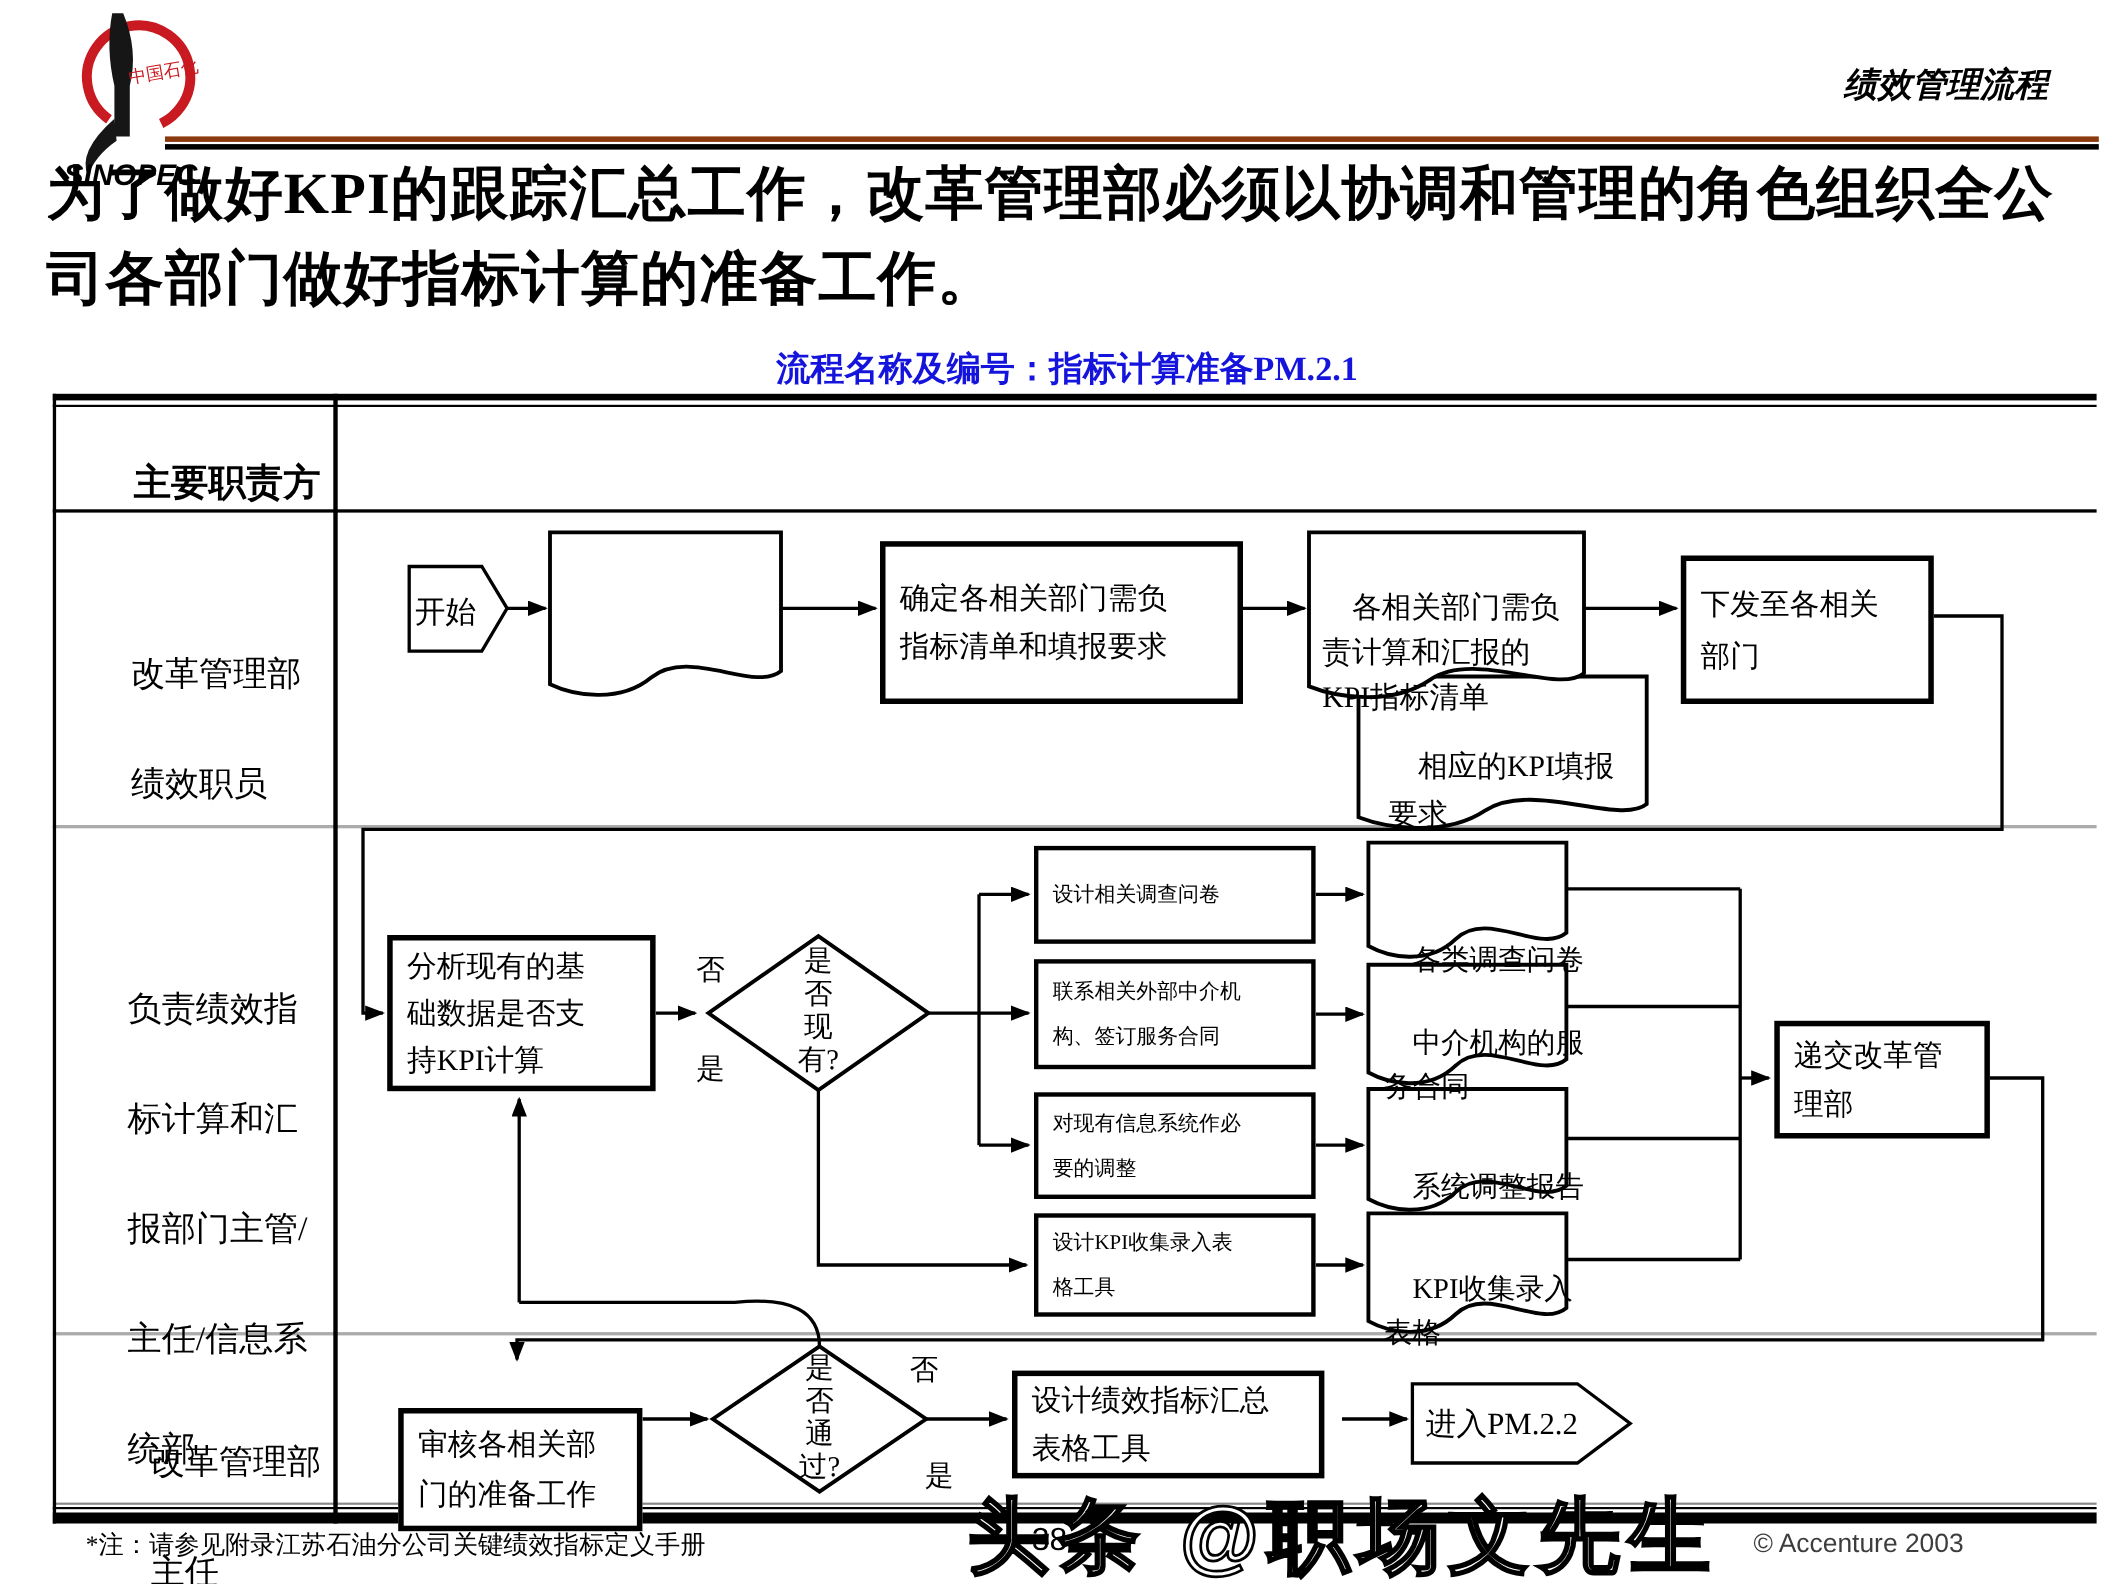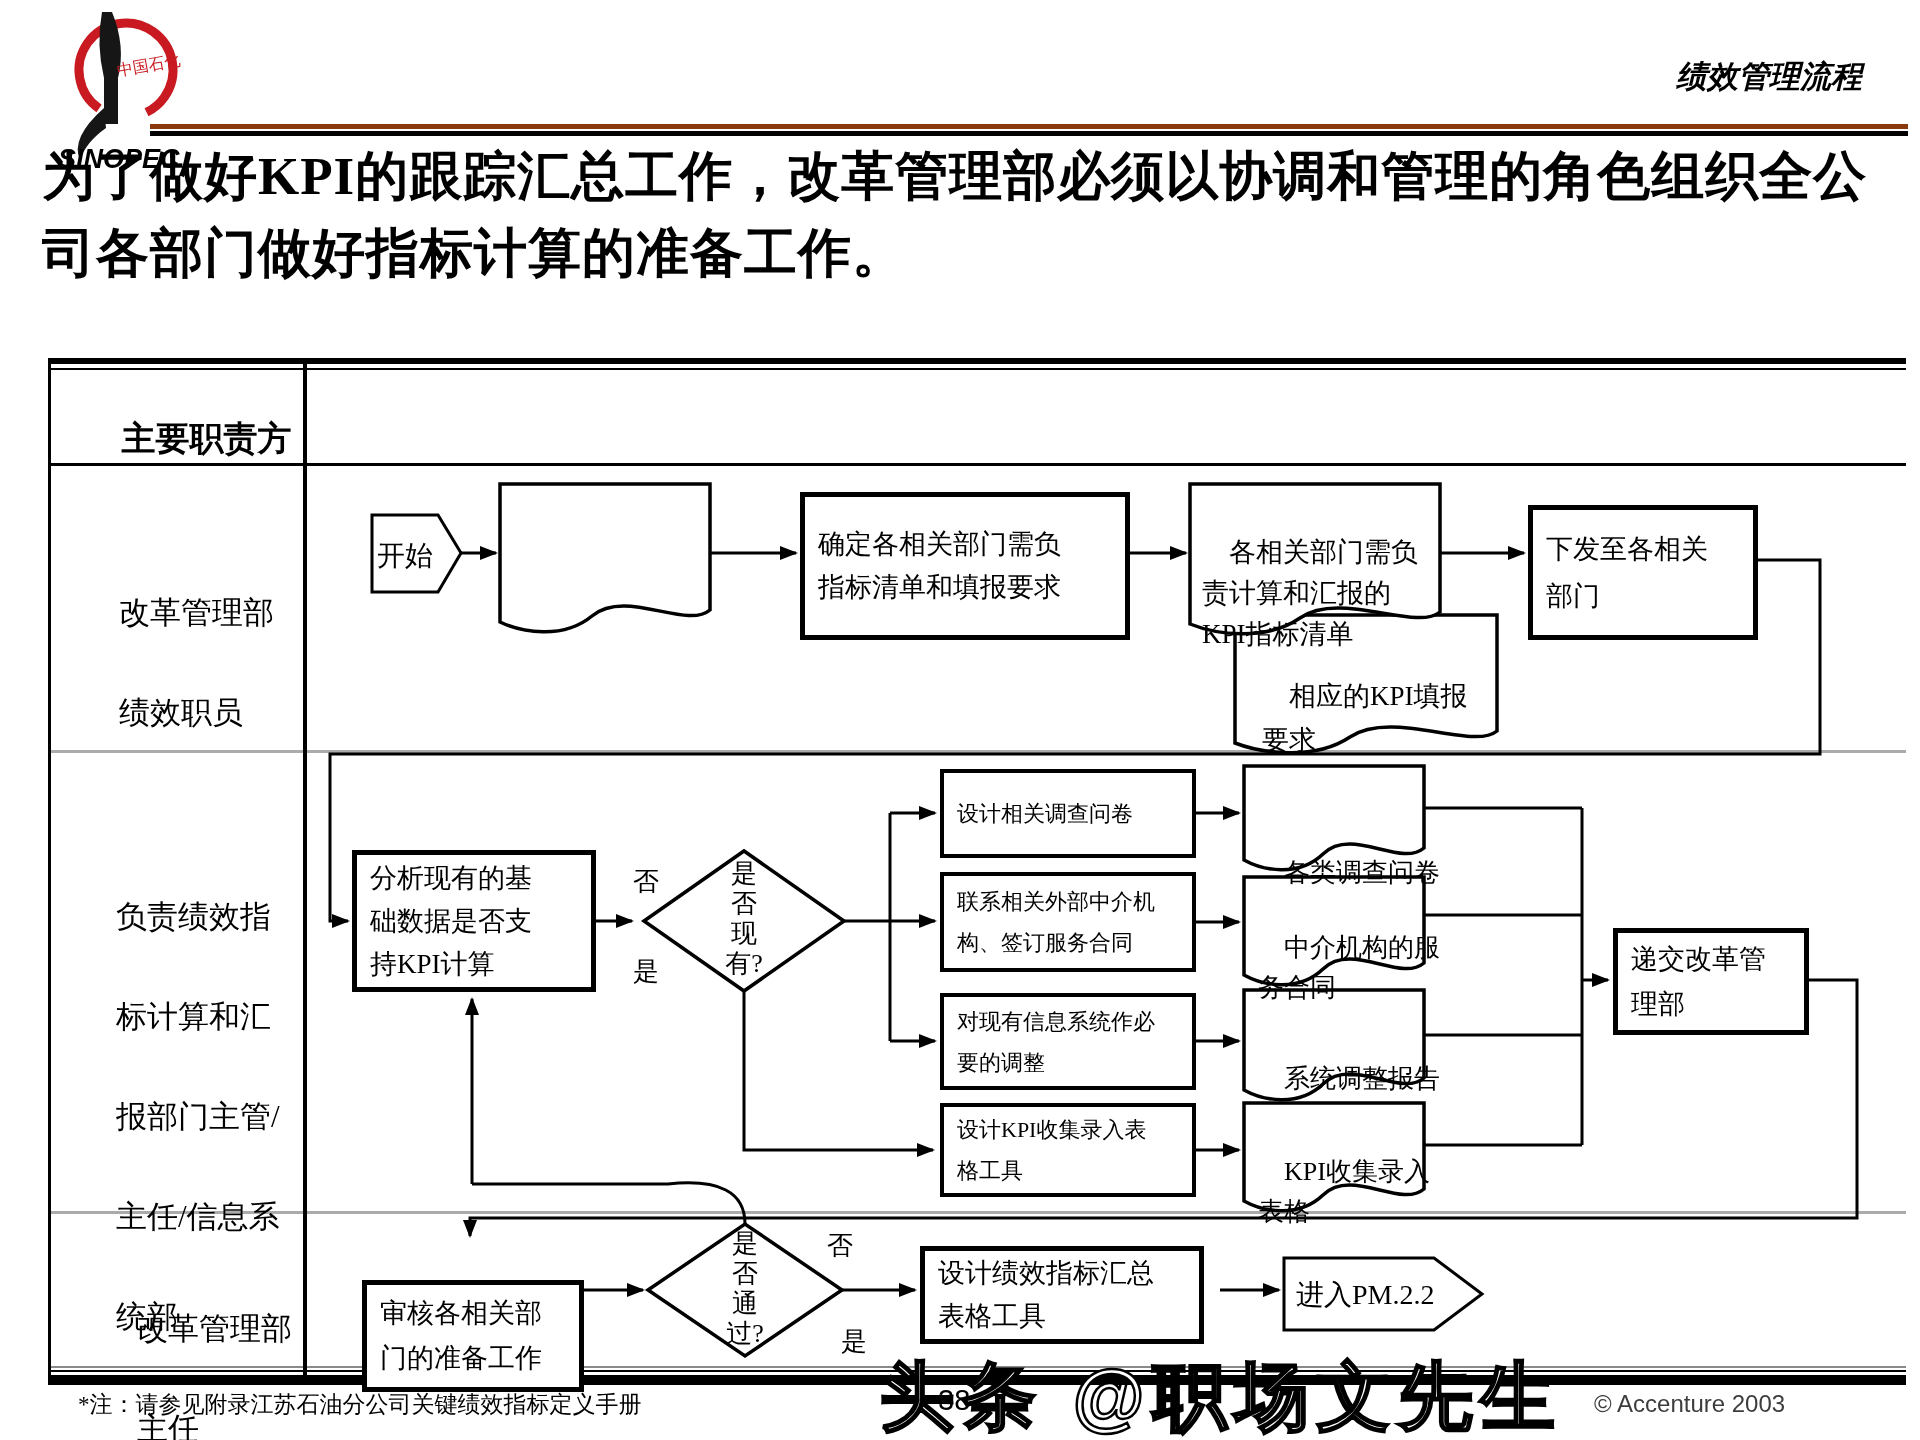--- a/index.html
+++ b/index.html
@@ -4,21 +4,21 @@
 <style>
   html,body{margin:0;padding:0;background:#fff;}
   .page{position:relative;width:1920px;height:1440px;background:#fff;overflow:hidden;
         font-family:"Liberation Serif","DejaVu Serif",serif;color:#000;}
   .abs{position:absolute;}
   .hline{position:absolute;background:#000;}
   .txt{position:absolute;z-index:5;white-space:pre;}
   .box{position:absolute;background:#fff;border:5px solid #000;box-sizing:border-box;
        display:flex;flex-direction:column;justify-content:center;padding-left:13px;
        z-index:3;font-size:27px;line-height:43px;}
-  .box.b4{border-width:4px;font-size:22px;line-height:41px;}
+  .box.b4{border-width:4px;font-size:19px;line-height:41px;}
   .doc-txt{position:absolute;z-index:5;font-size:26px;line-height:42px;white-space:pre;}
   .dmd-txt{position:absolute;z-index:5;width:64px;text-align:center;font-size:26px;line-height:30px;}
   .edge-lbl{position:absolute;z-index:5;width:56px;text-align:center;font-size:26px;}
   .row-lbl{position:absolute;z-index:5;font-size:31px;line-height:50px;white-space:pre;}
   svg.layer{position:absolute;left:0;top:0;z-index:2;}
   .title{position:absolute;left:42px;font-weight:bold;font-size:53px;letter-spacing:1px;z-index:5;white-space:pre;}
   .wm{position:absolute;z-index:9;font-family:"Liberation Sans","DejaVu Sans",sans-serif;
       font-weight:bold;font-size:74px;letter-spacing:8px;color:#fff;
       -webkit-text-stroke:2.5px #000;text-shadow:0 0 1px #000;}
 </style>
@@ -36,20 +36,21 @@
   </svg>
 
   <div class="txt" style="left:1560px;top:56px;width:302px;text-align:right;font-size:31px;font-style:italic;font-weight:bold;">绩效管理流程</div>
 
   <div class="abs" style="left:150px;top:124px;width:1758px;height:5px;background:#8B3A0E;"></div>
   <div class="hline" style="left:150px;top:131px;width:1758px;height:5px;"></div>
 
   <div class="title" style="top:141px;">为了做好KPI的跟踪汇总工作，改革管理部必须以协调和管理的角色组织全公</div>
   <div class="title" style="top:218px;">司各部门做好指标计算的准备工作。</div>
 
+  <div class="txt" style="left:560px;top:314px;width:820px;text-align:center;font-size:31px;font-weight:bold;color:#1414DD;">流程名称及编号：指标计算准备PM.2.1</div>
 
   <div class="hline" style="left:48px;top:358px;width:1858px;height:6px;"></div>
   <div class="hline" style="left:48px;top:368px;width:1858px;height:2px;"></div>
   <div class="hline" style="left:48px;top:463px;width:1858px;height:3px;"></div>
   <div class="abs" style="left:48px;top:750px;width:1858px;height:3px;background:#ABABAB;"></div>
   <div class="abs" style="left:48px;top:1211px;width:1858px;height:3px;background:#ABABAB;"></div>
   <div class="abs" style="left:48px;top:1366px;width:1858px;height:2px;background:#8a8a8a;"></div>
   <div class="hline" style="left:48px;top:1370px;width:1858px;height:2px;"></div>
   <div class="hline" style="left:48px;top:1375px;width:1858px;height:10px;"></div>
   <div class="hline" style="left:48px;top:358px;width:3px;height:1027px;"></div>

